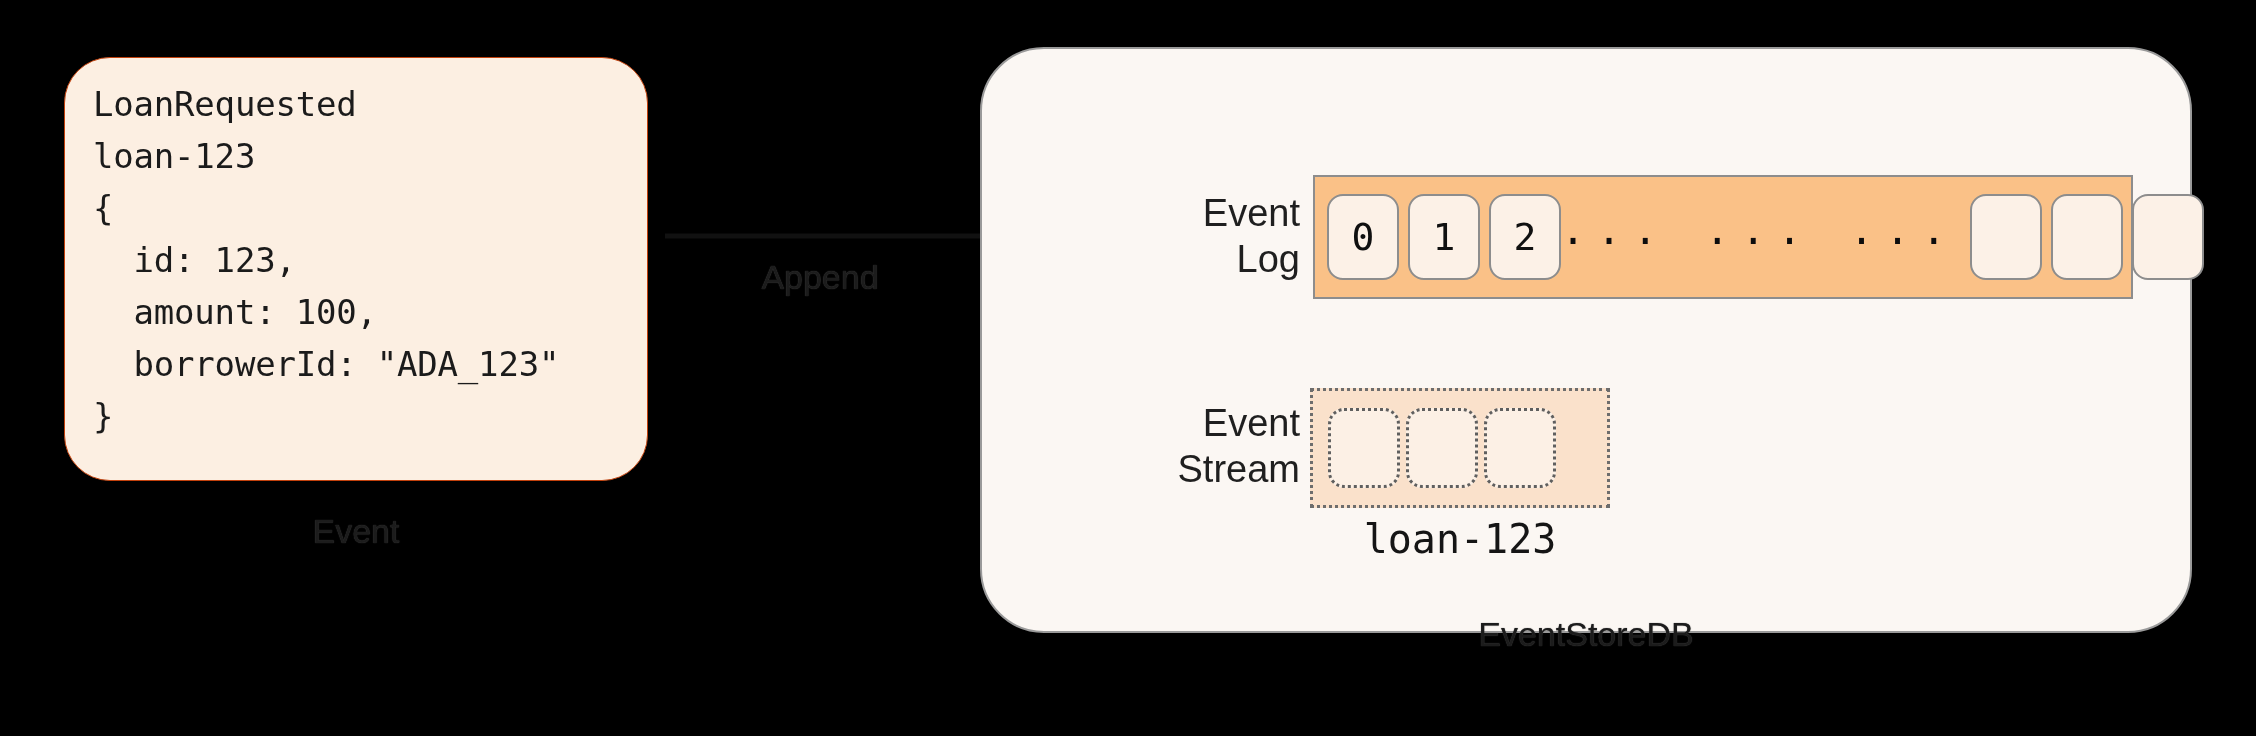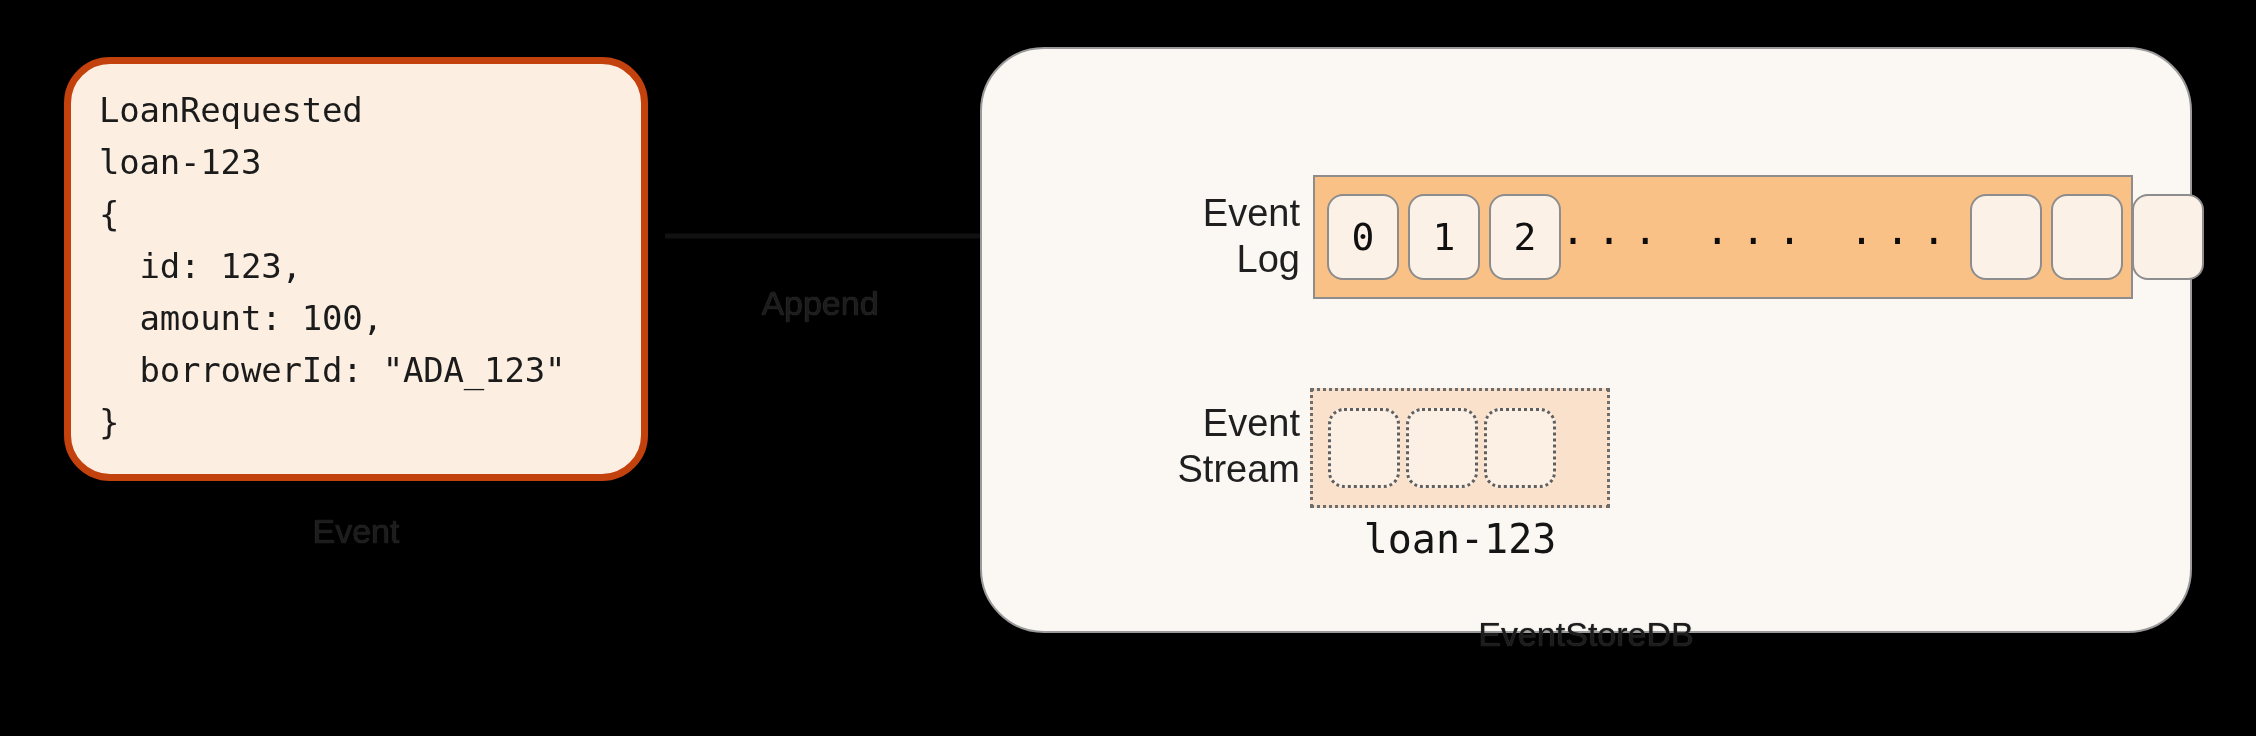--- a/index.html
+++ b/index.html
@@ -17,21 +17,21 @@
   }
 
   
   #event-card {
     position: absolute;
     left: 64px;
     top: 57px;
     width: 584px;
     height: 424px;
     background: #FCEFE2;
-    border: 7px solid #c2410c;
+    border: 1px solid #c2410c;
     border-radius: 46px;
     box-sizing: border-box;
   }
   #event-code {
     position: absolute;
     left: 28px;
     top: 20px;
     right: 10px;
     font-family: "DejaVu Sans Mono", "Liberation Mono", monospace;
     font-size: 34px;
@@ -62,21 +62,20 @@
   }
   #append-label {
     position: absolute;
     left: 700px;
     top: 258px;
     width: 240px;
     text-align: center;
     font-size: 34px;
     color: #1c1c1c;
     text-shadow: 0 0 1px #505050;
-    margin-top: 26px;
   }
 
   
   #eventstore-box {
     position: absolute;
     left: 980px;
     top: 47px;
     width: 1212px;
     height: 586px;
     background: #FBF7F3;

